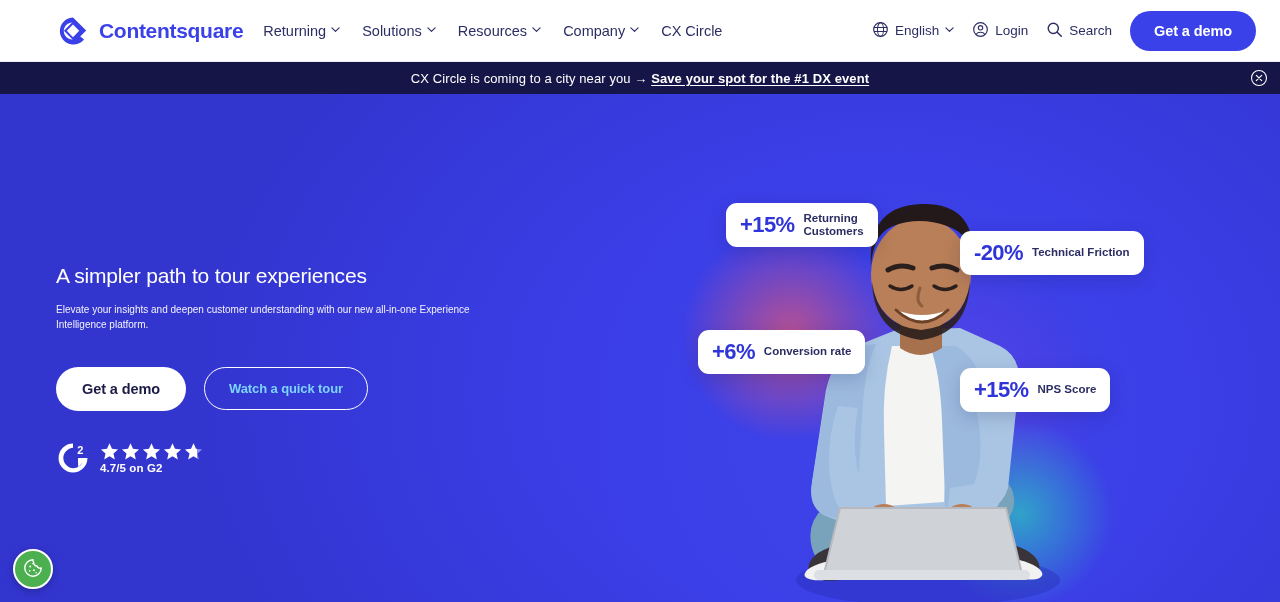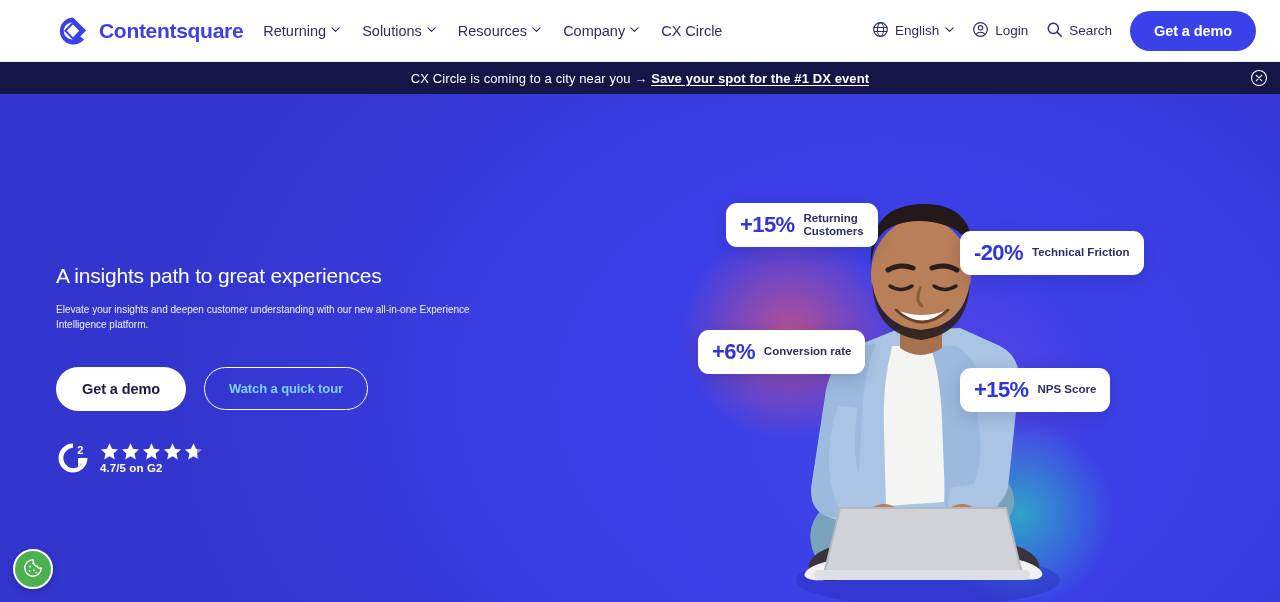--- a/index.html
+++ b/index.html
@@ -274,21 +274,21 @@
 </div>
 
 <section class="hero">
   <div class="hero-bloom"></div>
   <div class="hero-vignette"></div>
 
   <div class="hero-copy">
     <h1 class="hero-title">
       <br>
     </h1>
-    <p class="hero-subtitle">A insights path to great experiences</p>
+    <p class="hero-subtitle">A simpler path to tour experiences</p>
     <p class="hero-body">Elevate your insights and deepen customer understanding with our new all-in-one Experience Intelligence platform.</p>
 
     <div class="hero-cta">
       <button class="btn-primary">Get a demo</button>
       <button class="btn-outline">Watch a quick tour</button>
     </div>
 
     <div class="rating">
       <span class="g2-logo">
         <svg viewBox="0 0 40 40" width="34" height="34">

